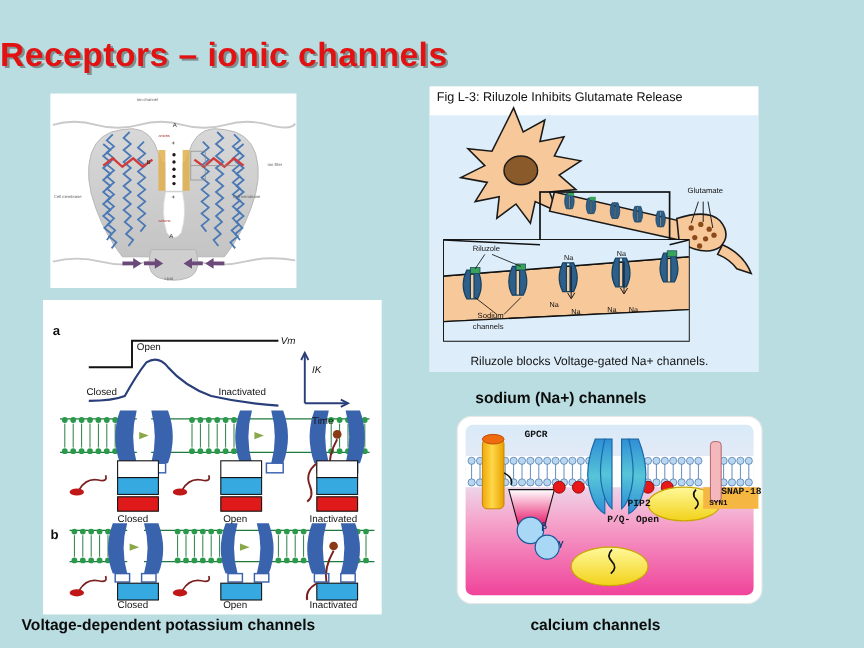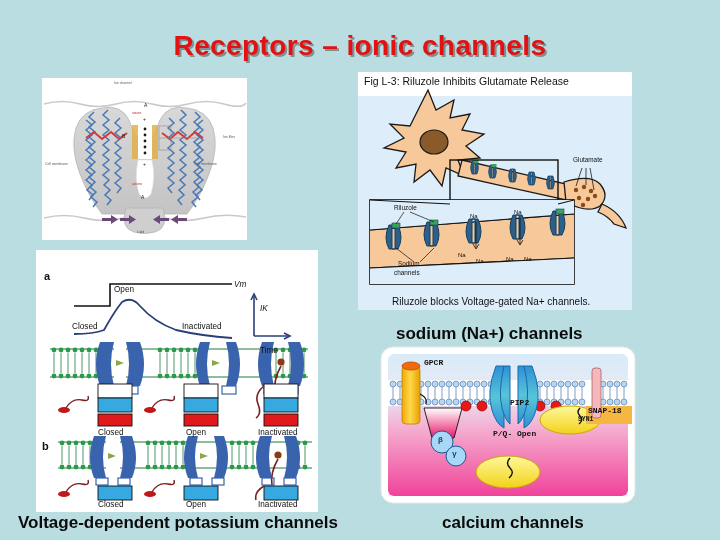--- a/index.html
+++ b/index.html
@@ -18,21 +18,20 @@
     position: absolute;
     left: 0; top: 0;
     width: 720px; height: 540px;
   }
 
   
   .slide-title {
     position: absolute;
     left: 0; top: 30px;
     width: 720px;
-    text-align: center;
     font-size: 28px;
     font-weight: bold;
     color: #e21212;
     letter-spacing: 0.4px;
     text-shadow: 2px 2px 0 rgba(80,80,80,0.55);
     white-space: nowrap;
   }
 
   
   .fig {
@@ -42,21 +41,21 @@
   }
   .fig-tl { left: 42px;  top: 78px;  width: 205px; height: 162px; }
   .fig-tr { left: 358px; top: 72px;  width: 274px; height: 238px; text-align: right; }
   .fig-bl { left: 36px;  top: 250px; width: 282px; height: 262px; }
   .fig-br { left: 380px; top: 346px; width: 256px; height: 158px;
             border-radius: 12px; background: transparent; }
 
   
   .caption {
     position: absolute;
-    font-size: 17px;
+    font-size: 13px;
     font-weight: bold;
     color: #0b0b0b;
     white-space: nowrap;
   }
   .cap-na  { left: 396px; top: 324px; }
   .cap-k   { left: 18px;  top: 513px; }
   .cap-ca  { left: 442px; top: 513px; }
   .f1-lbl {
     position: absolute;
     font-size: 3.4px;
@@ -112,20 +111,21 @@
   .f3-lbl.ital { font-style: italic; }
 
   
   .f4-lbl {
     position: absolute;
     font-family: "Liberation Mono", monospace;
     font-size: 8px;
     font-weight: bold;
     color: #111;
     white-space: nowrap;
+    margin-left: 13px;
   }
   .f4-lbl.small { font-size: 6.4px; }
   .f4-lbl.blue  { color: #14407a; }
 </style>
 </head>
 <body>
 
 <div id="slide">
 
   <div class="slide-title">Receptors – ionic channels</div>
@@ -737,21 +737,21 @@
       <rect x="206" y="60" width="46" height="18" fill="#f5b642"></rect>
 
       <rect x="212" y="22" width="9" height="50" rx="3" ry="3" fill="#f4b8bc" stroke="#b06068" stroke-width="0.8"></rect>
 
       <ellipse cx="128" cy="126" rx="32" ry="16" fill="url(#g4ves)" stroke="#c8a800" stroke-width="1"></ellipse>
       <path d="M130 112 q-5 5 0 10 q5 5 -1 10" fill="none" stroke="#111" stroke-width="1.4"></path>
     </svg>
 
     
     <div class="f4-lbl" style="left:44px; top:12px;">GPCR</div>
-    <div class="f4-lbl" style="left:88px; top:52px;padding-left:42px;">PIP2</div>
+    <div class="f4-lbl" style="left:88px; top:70px;padding-left:42px;">PIP2</div>
     <div class="f4-lbl blue" style="left:58px; top:89px;">β</div>
     <div class="f4-lbl blue" style="left:72px; top:103px;">γ</div>
     <div class="f4-lbl" style="left:113px; top:83px;">P/Q- Open</div>
     <div class="f4-lbl small" style="left:198px; top:70px;">SYN1</div>
     <div class="f4-lbl" style="left:208px; top:60px;">SNAP-18</div>
   </div>
 
   <div class="caption cap-k">Voltage-dependent potassium channels</div>
   <div class="caption cap-ca">calcium channels</div>
 

